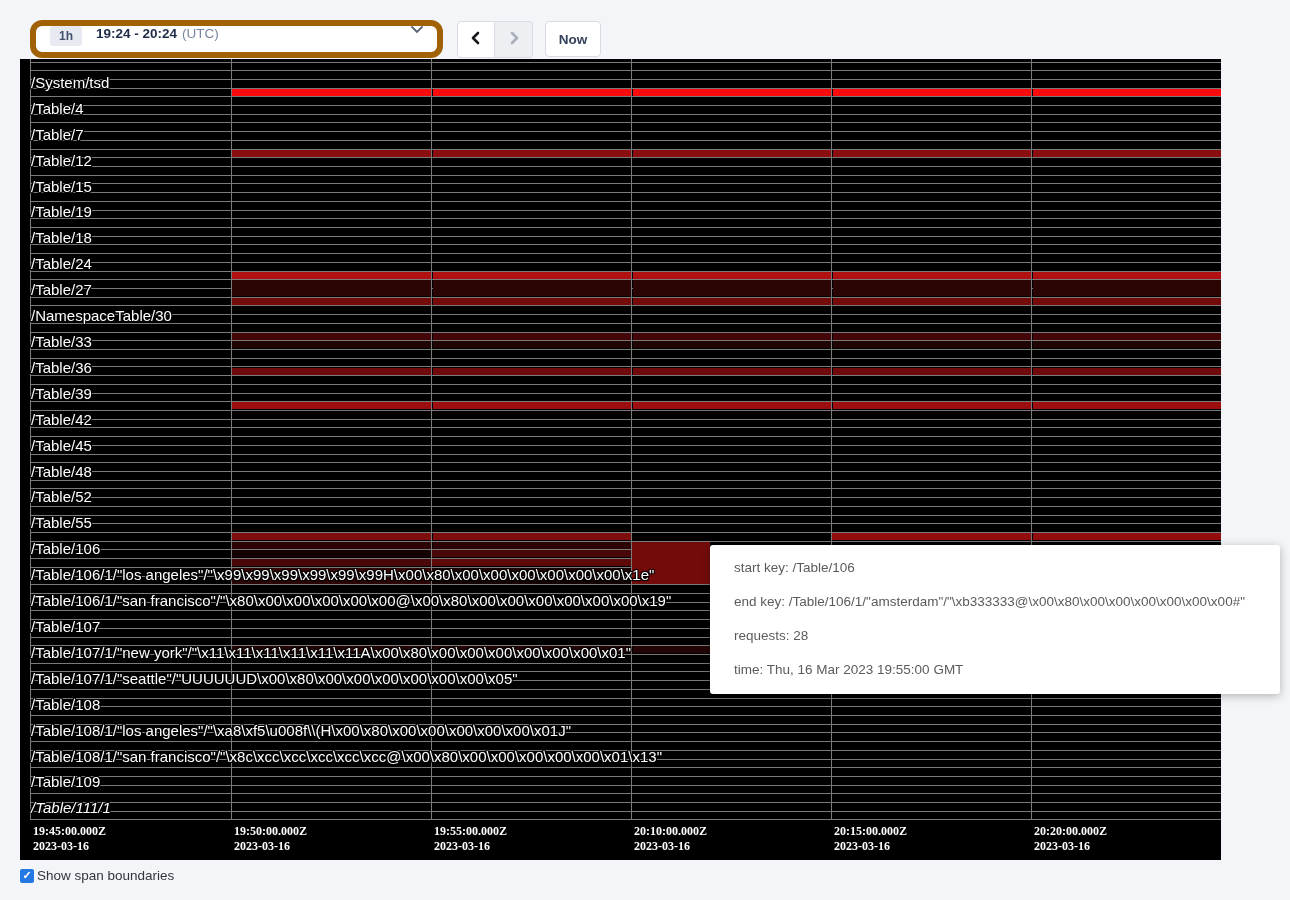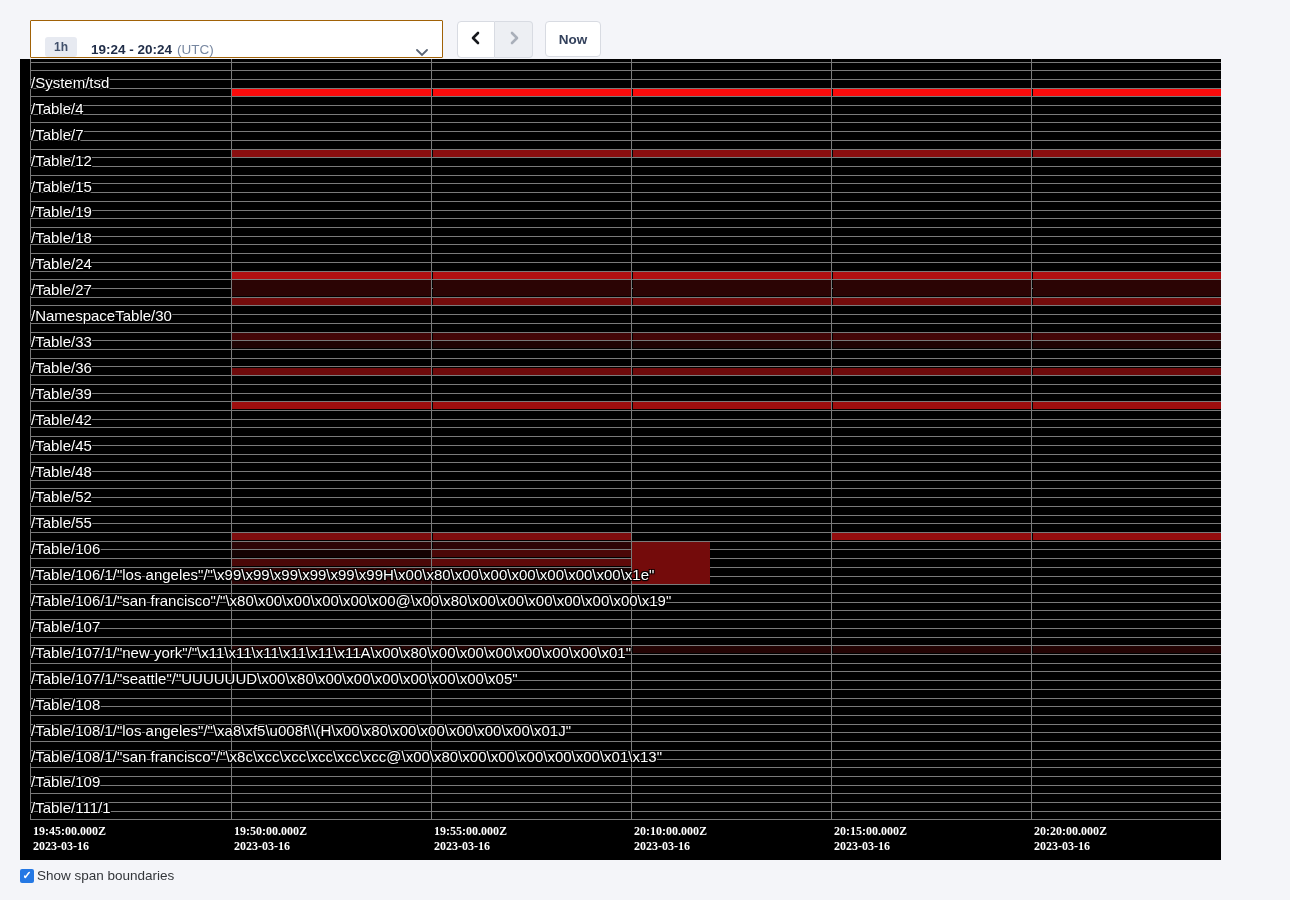--- a/index.html
+++ b/index.html
@@ -6,22 +6,22 @@
   body{
     width:1290px;height:900px;position:relative;overflow:hidden;
     background:#f4f5f9;
     font-family:"Liberation Sans", sans-serif;
   }
   #stage{position:absolute;inset:0;}
 
   
   .time-selector{
     position:absolute;left:30px;top:20px;width:413px;height:38px;
-    background:#ffffff;border:1px solid #a16207;border-radius:1px;
-    box-sizing:border-box;display:flex;align-items:flex-end;padding:0 14px;
+    background:#ffffff;border:6px solid #a16207;border-radius:12px;
+    box-sizing:border-box;display:flex;align-items:flex-start;padding:0 14px;
     cursor:pointer;
   }
   .range-badge{
     background:#e7eaf1;border-radius:3px;padding:3px 9px;
     font-size:12px;font-weight:700;color:#41506b;
   }
   .range-text{margin-left:14px;font-size:13.5px;font-weight:700;color:#1f2c47;}
   .range-zone{margin-left:5px;font-size:13.5px;font-weight:400;color:#7787a0;}
   .chev-down{margin-left:auto;display:flex;align-items:center;}
   .nav-group{
@@ -300,21 +300,21 @@
       <div class="row-label" style="left: 11px; top: 484px;">/Table/106</div>
       <div class="row-label" style="left: 11px; top: 510px;">/Table/106/1/"los angeles"/"\x99\x99\x99\x99\x99\x99H\x00\x80\x00\x00\x00\x00\x00\x00\x1e"</div>
       <div class="row-label" style="left: 11px; top: 536px;">/Table/106/1/"san francisco"/"\x80\x00\x00\x00\x00\x00@\x00\x80\x00\x00\x00\x00\x00\x00\x19"</div>
       <div class="row-label" style="left: 11px; top: 562px;">/Table/107</div>
       <div class="row-label" style="left: 11px; top: 588px;">/Table/107/1/"new york"/"\x11\x11\x11\x11\x11\x11A\x00\x80\x00\x00\x00\x00\x00\x00\x01"</div>
       <div class="row-label" style="left: 11px; top: 614px;">/Table/107/1/"seattle"/"UUUUUUD\x00\x80\x00\x00\x00\x00\x00\x00\x05"</div>
       <div class="row-label" style="left: 11px; top: 640px;">/Table/108</div>
       <div class="row-label" style="left: 11px; top: 666px;">/Table/108/1/"los angeles"/"\xa8\xf5\u008f\\(H\x00\x80\x00\x00\x00\x00\x00\x01J"</div>
       <div class="row-label" style="left: 11px; top: 692px;">/Table/108/1/"san francisco"/"\x8c\xcc\xcc\xcc\xcc\xcc@\x00\x80\x00\x00\x00\x00\x00\x01\x13"</div>
       <div class="row-label" style="left: 11px; top: 717px;">/Table/109</div>
-      <div class="row-label" style="left: 11px; top: 743px;">/Table/111/1</div>
+      <div class="row-label" style="left: 11px; top: 743px; font-style: italic;">/Table/111/1</div>
       <div class="tick" style="left: 13px; top: 765px;">
         <span class="t1">19:45:00.000Z</span>
         <span class="t2">2023-03-16</span>
       </div>
       <div class="tick" style="left: 214px; top: 765px;">
         <span class="t1">19:50:00.000Z</span>
         <span class="t2">2023-03-16</span>
       </div>
       <div class="tick" style="left: 414px; top: 765px;">
         <span class="t1">19:55:00.000Z</span>
@@ -327,20 +327,26 @@
       <div class="tick" style="left: 814px; top: 765px;">
         <span class="t1">20:15:00.000Z</span>
         <span class="t2">2023-03-16</span>
       </div>
       <div class="tick" style="left: 1014px; top: 765px;">
         <span class="t1">20:20:00.000Z</span>
         <span class="t2">2023-03-16</span>
       </div>
     </div>
 
+  <div class="tooltip">
+    <p>start key: /Table/106</p>
+    <p>end key: /Table/106/1/"amsterdam"/"\xb333333@\x00\x80\x00\x00\x00\x00\x00\x00#"</p>
+    <p>requests: 28</p>
+    <p>time: Thu, 16 Mar 2023 19:55:00 GMT</p>
+  </div>
 
   <div class="footer">
     <span class="checkbox" style="background: rgb(36, 120, 228);">
       <span class="mark">✓</span>
     </span>
     <span class="cb-label">Show span boundaries</span>
   </div>
 
 </div>
 

